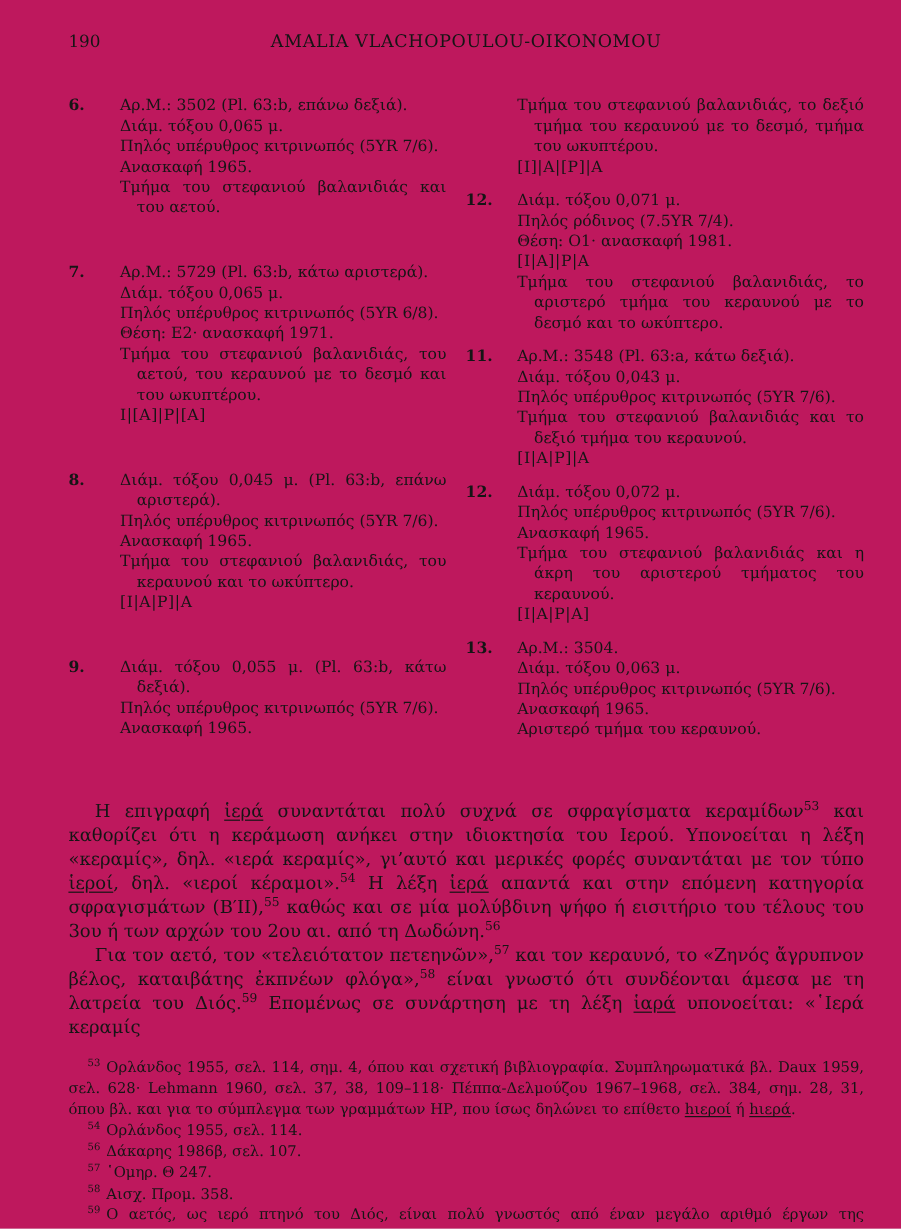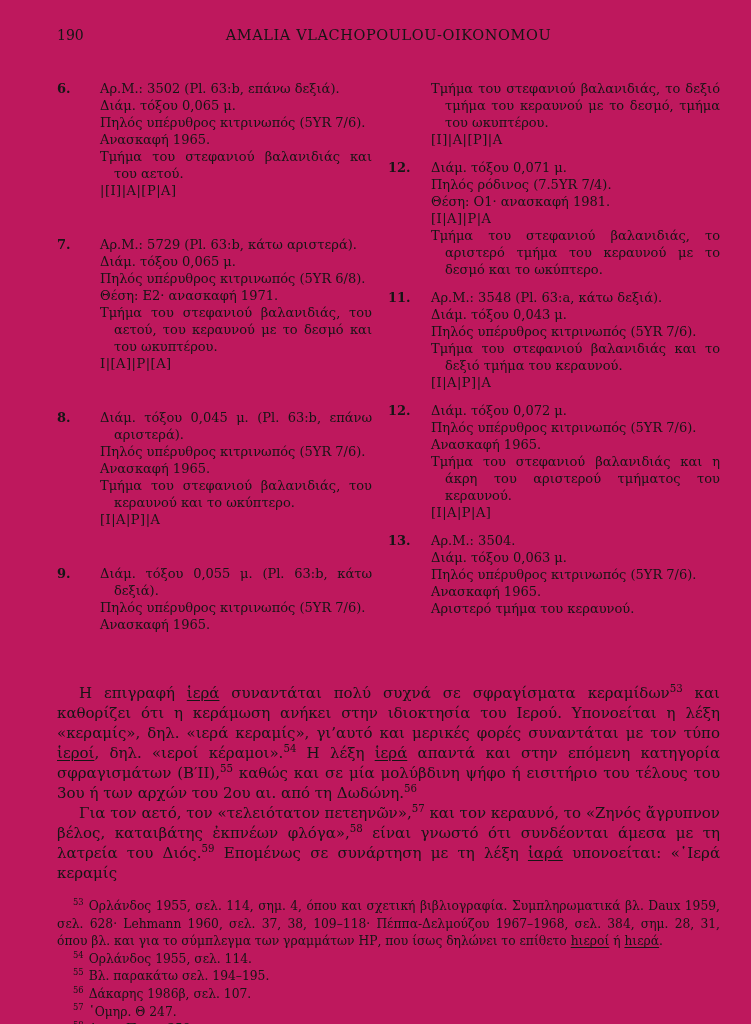--- a/index.html
+++ b/index.html
@@ -62,21 +62,20 @@
 
     <div class="col col-left">
 
       <div class="entry">
         <span class="entry-number">6.</span>
         <div class="line">Αρ.Μ.: 3502 (Pl. 63:b, επάνω δεξιά).</div>
         <div class="line">Διάμ. τόξου 0,065 μ.</div>
         <div class="line">Πηλός υπέρυθρος κιτρινωπός (5YR 7/6).</div>
         <div class="line">Ανασκαφή 1965.</div>
         <div class="line">Τμήμα του στεφανιού βαλανιδιάς και του αετού.</div>
-        <div class="line formula">|[Ι]|Α|[Ρ|Α]</div>
       </div>
 
       <div class="entry">
         <span class="entry-number">7.</span>
         <div class="line">Αρ.Μ.: 5729 (Pl. 63:b, κάτω αριστερά).</div>
         <div class="line">Διάμ. τόξου 0,065 μ.</div>
         <div class="line">Πηλός υπέρυθρος κιτρινωπός (5YR 6/8).</div>
         <div class="line">Θέση: Ε2· ανασκαφή 1971.</div>
         <div class="line">Τμήμα του στεφανιού βαλανιδιάς, του αετού, του κεραυνού με το δεσμό και του ωκυπτέρου.</div>
         <div class="line formula">Ι|[Α]|Ρ|[Α]</div>
@@ -147,20 +146,19 @@
   </div>
 
   <div class="bodytext">
     <p>Η επιγραφή <span class="ul">ἱερά</span> συναντάται πολύ συχνά σε σφραγίσματα κεραμίδων<sup>53</sup> και καθορίζει ότι η κεράμωση ανήκει στην ιδιοκτησία του Ιερού.  Υπονοείται η λέξη «κεραμίς», δηλ. «ιερά κεραμίς», γι’αυτό και μερικές φορές συναντάται με τον τύπο <span class="ul">ἱεροί</span>, δηλ. «ιεροί κέραμοι».<sup>54</sup>  Η λέξη <span class="ul">ἱερά</span> απαντά και στην επόμενη κατηγορία σφραγισμάτων (Β′ΙΙ),<sup>55</sup> καθώς και σε μία μολύβδινη ψήφο ή εισιτήριο του τέλους του 3ου ή των αρχών του 2ου αι.  από τη Δωδώνη.<sup>56</sup></p>
     <p>Για τον αετό, τον «τελειότατον πετεηνῶν»,<sup>57</sup> και τον κεραυνό, το «Ζηνός ἄγρυπνον βέλος, καταιβάτης ἐκπνέων φλόγα»,<sup>58</sup> είναι γνωστό ότι συνδέονται άμεσα με τη λατρεία του Διός.<sup>59</sup> Επομένως σε συνάρτηση με τη λέξη <span class="ul">ἱαρά</span> υπονοείται:  «῾Ιερά κεραμίς</p>
   </div>
 
   <div class="footnotes">
     <div class="footnote"><sup class="fn-num">53</sup><span>Ορλάνδος 1955, σελ. 114, σημ. 4, όπου και σχετική βιβλιογραφία.  Συμπληρωματικά βλ. Daux 1959, σελ. 628·  Lehmann 1960, σελ. 37, 38, 109–118·  Πέππα-Δελμούζου 1967–1968, σελ. 384, σημ. 28, 31, όπου βλ. και για το σύμπλεγμα των γραμμάτων ΗΡ, που ίσως δηλώνει το επίθετο <span class="ul">hιεροί</span> ή <span class="ul">hιερά</span>.</span></div>
     <div class="footnote"><sup class="fn-num">54</sup><span>Ορλάνδος 1955, σελ. 114.</span></div>
-    <div class="footnote"><sup class="fn-num">55</sup><span>Βλ. παρακάτω σελ. 194–195.</span></div>
     <div class="footnote"><sup class="fn-num">56</sup><span>Δάκαρης 1986β, σελ. 107.</span></div>
     <div class="footnote"><sup class="fn-num">57</sup><span>῾Ομηρ. Θ 247.</span></div>
     <div class="footnote"><sup class="fn-num">58</sup><span>Αισχ.  Προμ.  358.</span></div>
     <div class="footnote"><sup class="fn-num">59</sup><span>Ο αετός, ως ιερό πτηνό του Διός, είναι πολύ γνωστός από έναν μεγάλο αριθμό έργων της πλαστικής, της μικροτεχνίας και της νομισματοκοπίας, όπου συνήθως παριστάνεται ο Ζευς να εξακοντίζει με το</span></div>
   </div>
 
 </div>
 
 </body></html>

